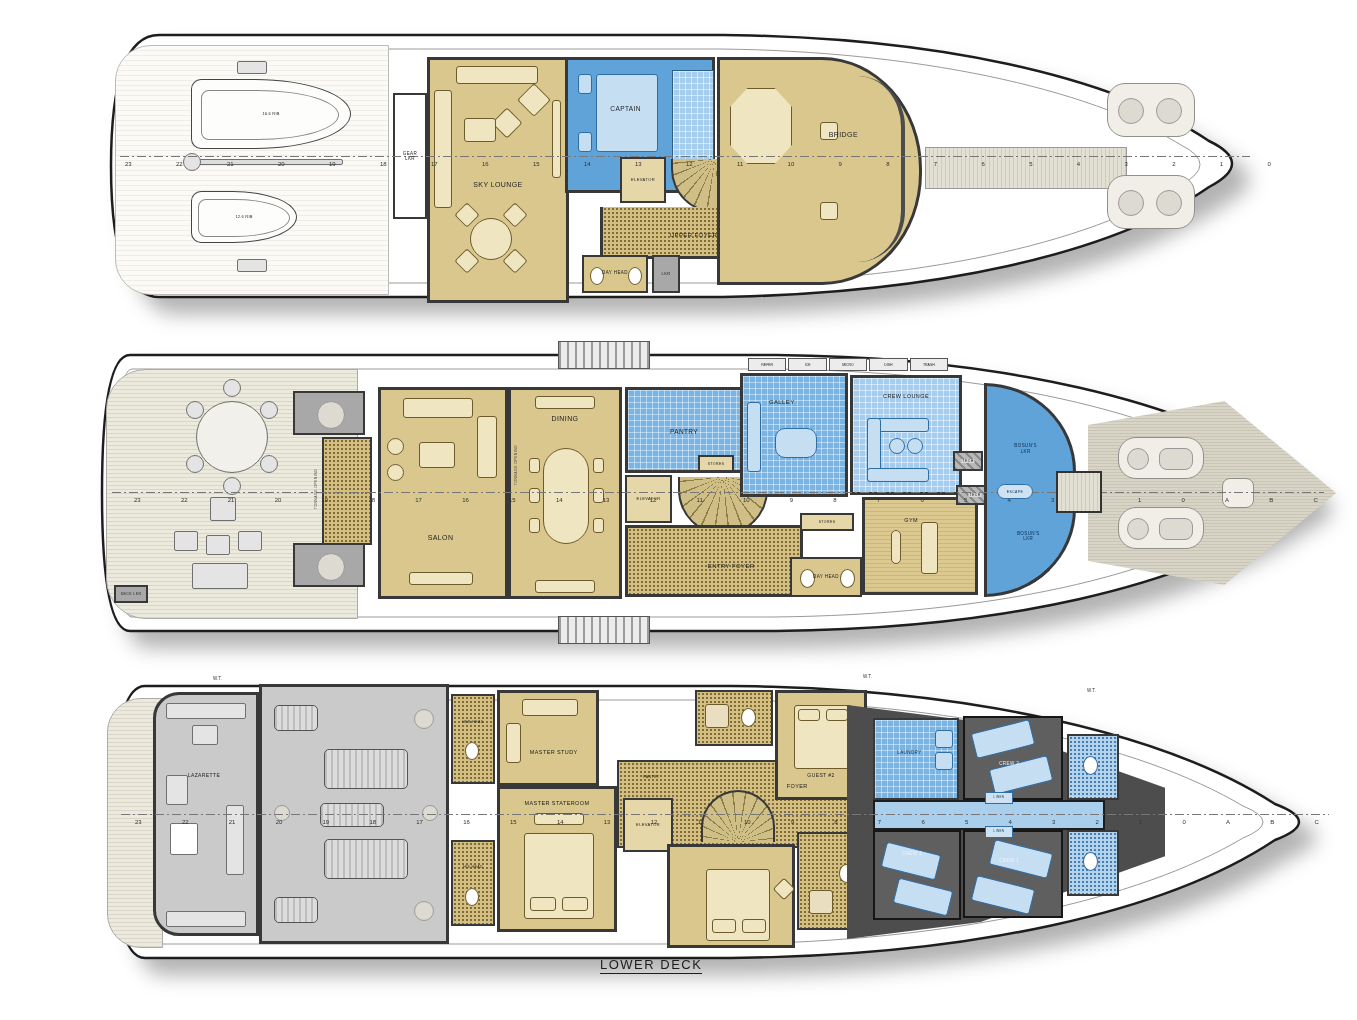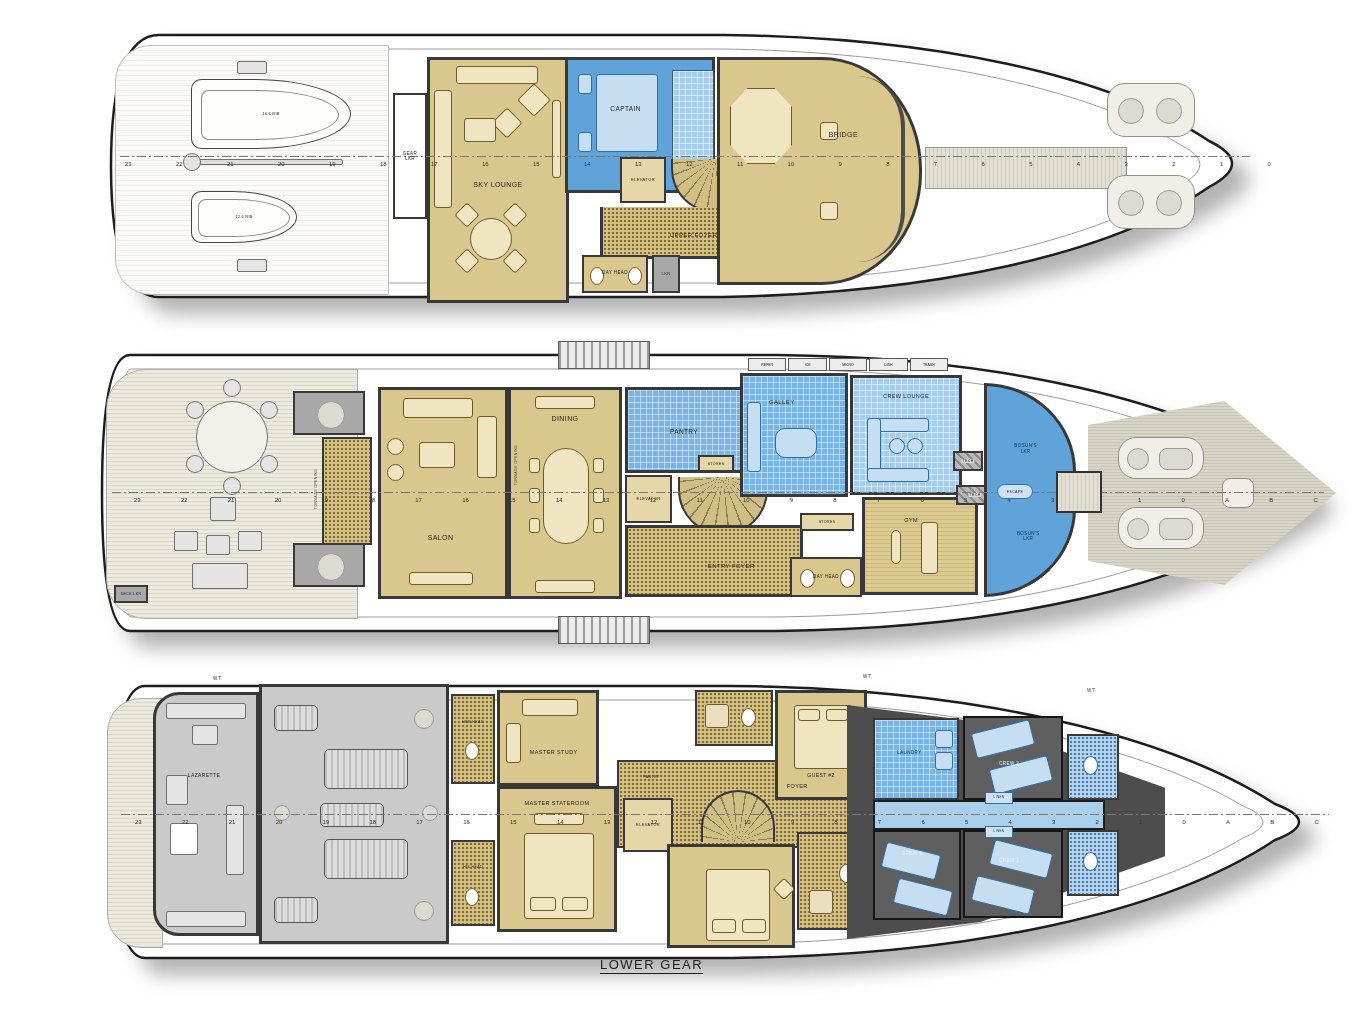--- a/index.html
+++ b/index.html
@@ -486,14 +486,14 @@
           <span>2</span>
           <span>1</span>
           <span>0</span>
           <span>A</span>
           <span>B</span>
           <span>C</span>
         </div>
     </div>
   </div>
 
-  <div class="title" style="left:600px;top:957px;">LOWER GEAR</div>
+  <div class="title" style="left:600px;top:957px;">LOWER DECK</div>
 </div>
 
 </body></html>

